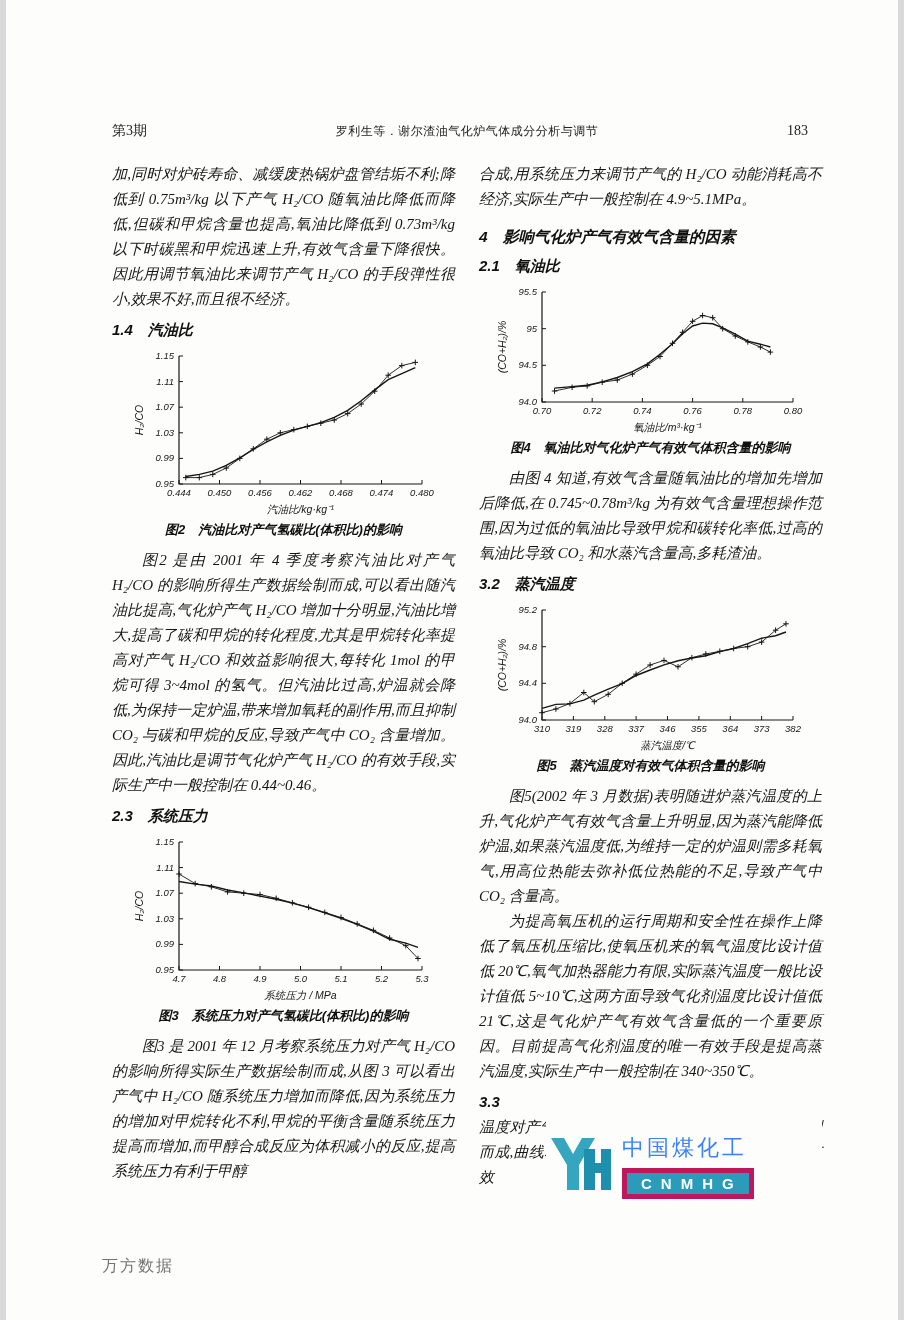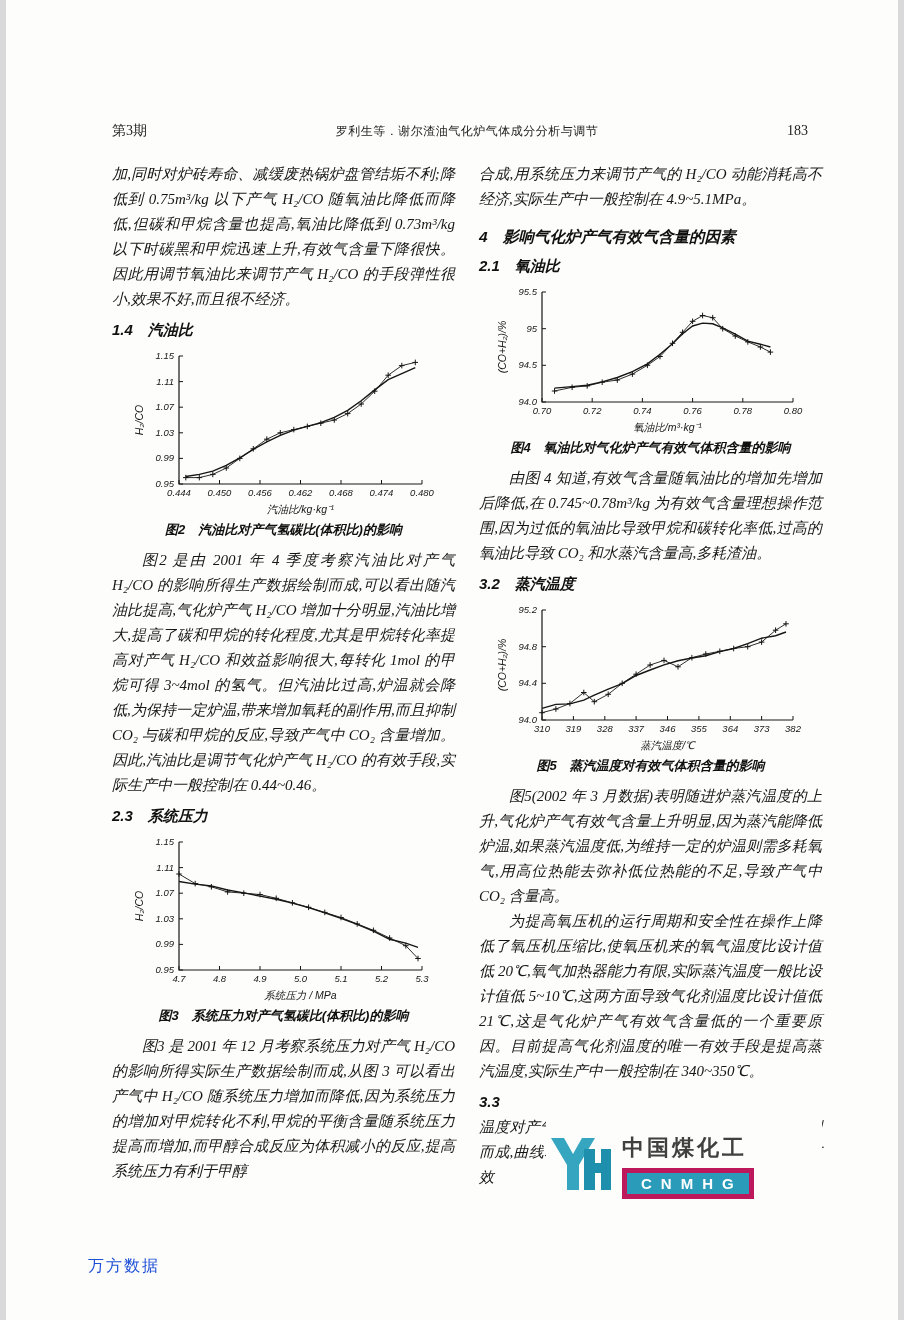--- a/index.html
+++ b/index.html
@@ -31,31 +31,31 @@
     margin:1px 0 9px; color:#111;
   }
   svg text { font-family:"Liberation Sans", sans-serif; fill:#161616; }
   .watermark {
     position:absolute; left:540px; top:1118px; width:276px; height:96px;
     background:#fdfdfb; display:flex; align-items:center; gap:10px; padding:6px 4px;
   }
   .wm-text { display:flex; flex-direction:column; }
   .wm-name {
     font-family:"Liberation Sans", sans-serif;
-    font-size:22px; font-weight:bold; letter-spacing:3px; color:#404040;
+    font-size:22px; font-weight:normal; letter-spacing:3px; color:#3b82f6;
   }
   .wm-code {
     font-family:"Liberation Sans", sans-serif;
     margin-top:5px; background:#2a9cba; color:#ffffff; text-align:center;
     font-size:15px; font-weight:bold; letter-spacing:9px; padding:2px 6px 2px 14px;
     border:5px solid #be185d;
   }
   .footer {
-    position:absolute; left:82px; top:1256px; font-size:16px;
-    color:#1d4ed8; letter-spacing:2px; font-weight:500;
+    position:absolute; left:96px; top:1256px; font-size:16px;
+    color:#737373; letter-spacing:2px; font-weight:500;
   }
 </style>
 </head>
 <body>
 
 <div class="page">
 
   <div class="page-header">
     <span>第3期</span>
     <span class="run-title">罗利生等．谢尔渣油气化炉气体成分分析与调节</span>

